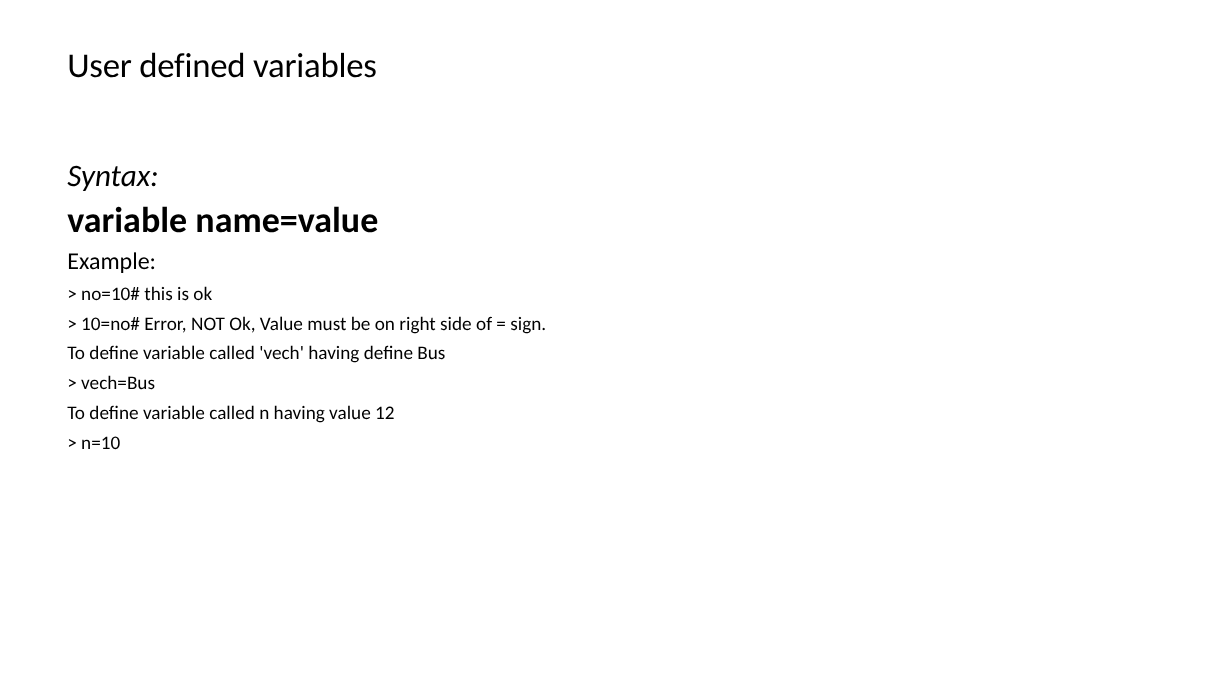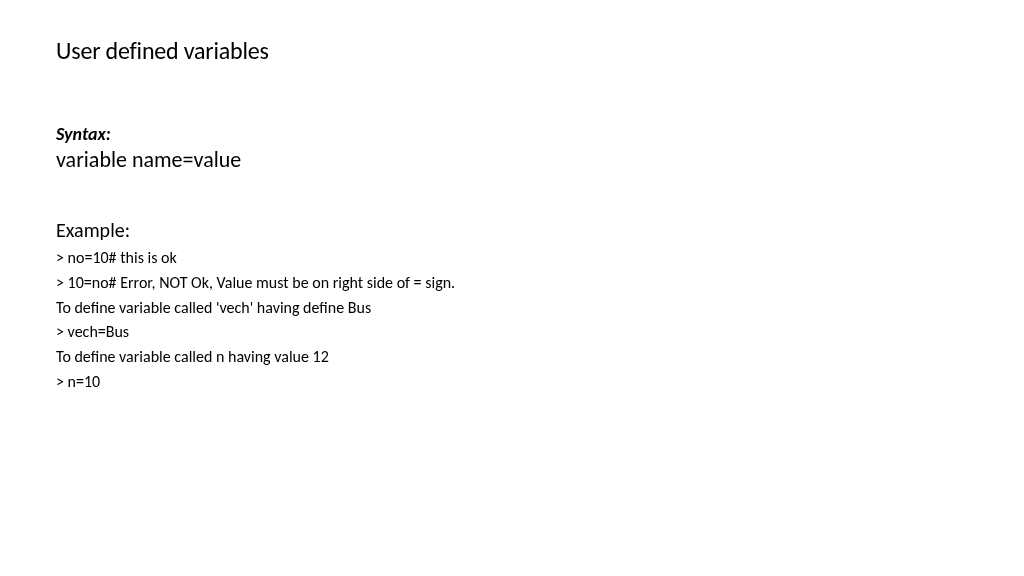--- a/index.html
+++ b/index.html
@@ -9,35 +9,34 @@
     }
     body {
       width: 1024px;
       height: 576px;
       background: #ffffff;
       font-family: Calibri, 'Segoe UI', Arial, sans-serif;
       color: #000000;
       padding: 36px 56px;
     }
     .title {
-      font-size: 24px;
+      font-size: 29px;
       font-weight: 400;
       margin-bottom: 58px;
       letter-spacing: -0.2px;
     }
     .syntax-label {
-      font-size: 18px;
+      font-size: 26px;
       font-style: italic;
       line-height: 1.3;
-      font-weight: bold;
     }
     .syntax-def {
-      font-size: 22px;
+      font-size: 30px;
       line-height: 1.3;
-      margin-bottom: 40px;
+      font-weight: bold;
     }
     .example-label {
       font-size: 20px;
       line-height: 1.55;
     }
     .example-line {
       font-size: 16px;
       line-height: 1.55;
     }
   </style>

